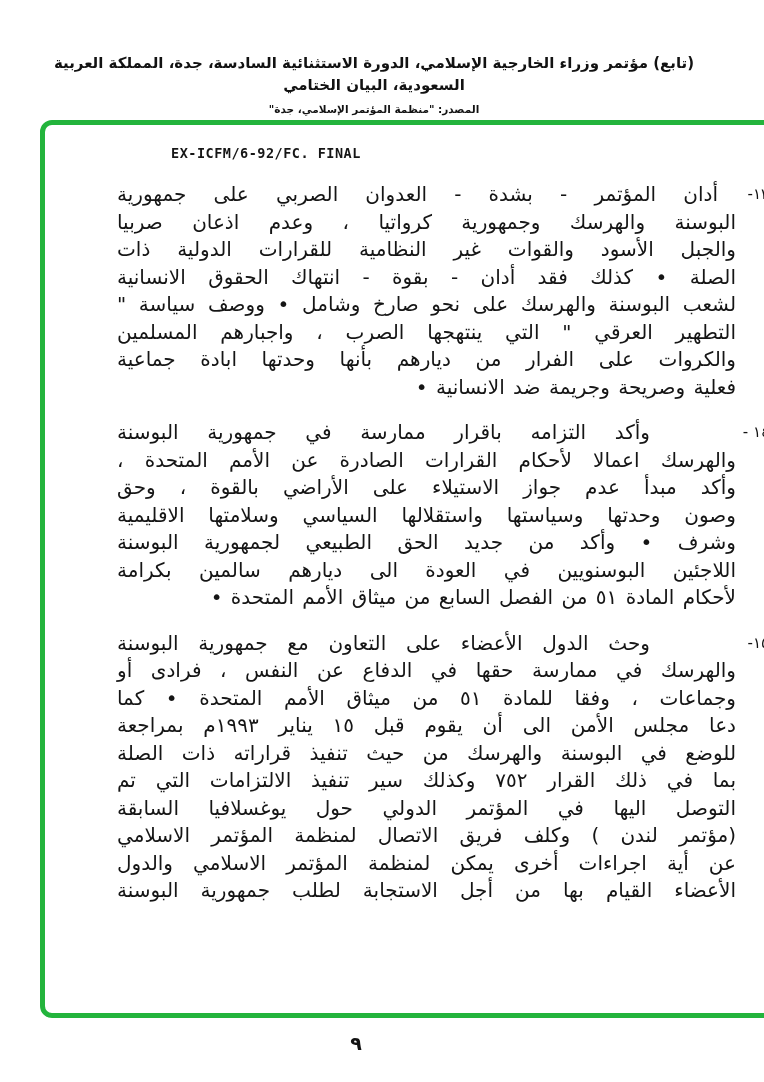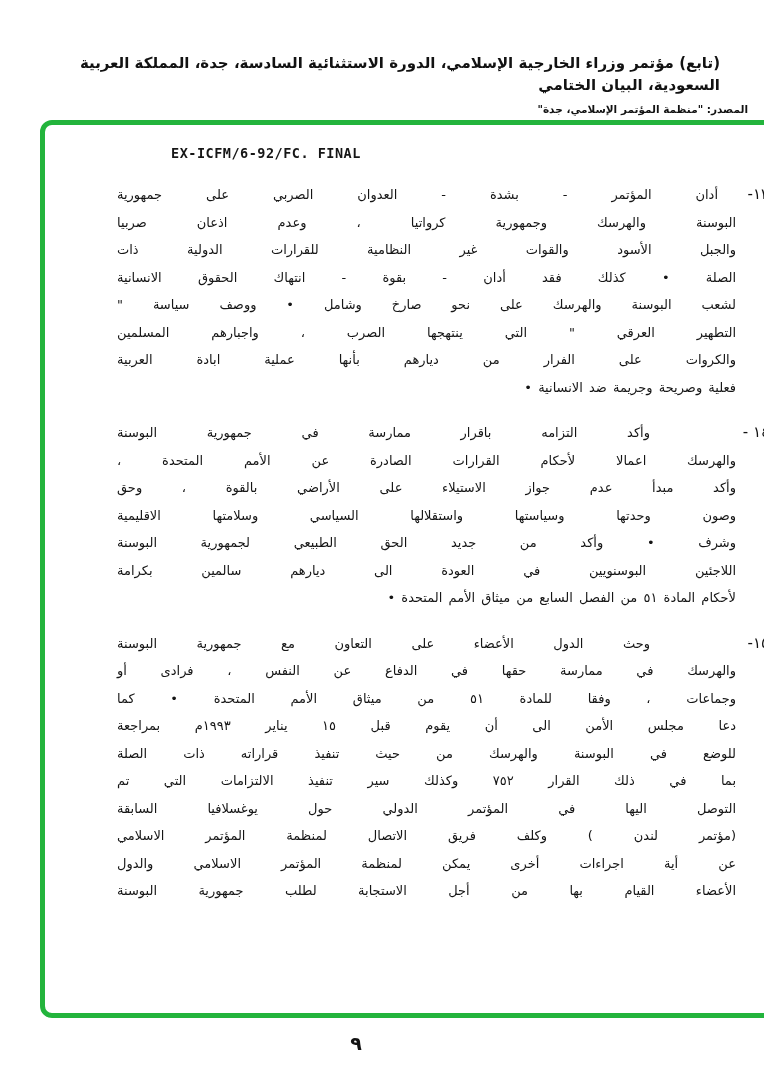--- a/index.html
+++ b/index.html
@@ -9,21 +9,21 @@
     position: relative;
     overflow: hidden;
     font-family: "DejaVu Sans", sans-serif;
     color: #121212;
   }
 
   
   .hdr {
     position: absolute;
     top: 52px; left: 0; right: 16px;
-    text-align: right;
+    text-align: center;
     direction: rtl;
   }
   .hdr-title {
     font-size: 15px;
     font-weight: 700;
     line-height: 22px;
     padding: 0 28px;
     letter-spacing: 0;
   }
   .hdr-source {
@@ -64,21 +64,21 @@
   .para-num {
     position: absolute;
     right: 0; top: 0;
     font-size: 15px;
     line-height: 27.5px;
     white-space: nowrap;
     text-align: right;
   }
   .p-line {
     direction: rtl;
-    font-size: 13px;
+    font-size: 20px;
     line-height: 27.5px;
     text-align: justify;
     text-align-last: justify;
     word-spacing: 2px;
     color: #151515;
   }
   .p-line.last {
     text-align-last: right;
   }
   .p-line.indent-sm { padding-right: 18px; }
@@ -109,21 +109,21 @@
 
   <div class="para">
     <div class="para-num">١٣-</div>
     <div>
       <div class="p-line indent-sm">أدان المؤتمر - بشدة - العدوان الصربي على جمهورية</div>
       <div class="p-line">البوسنة والهرسك وجمهورية كرواتيا ، وعدم اذعان صربيا</div>
       <div class="p-line">والجبل الأسود والقوات غير النظامية للقرارات الدولية ذات</div>
       <div class="p-line">الصلة • كذلك فقد أدان - بقوة - انتهاك الحقوق الانسانية</div>
       <div class="p-line">لشعب البوسنة والهرسك على نحو صارخ وشامل • ووصف سياسة "</div>
       <div class="p-line">التطهير العرقي " التي ينتهجها الصرب ، واجبارهم المسلمين</div>
-      <div class="p-line">والكروات على الفرار من ديارهم بأنها عملية ابادة العربية</div>
+      <div class="p-line">والكروات على الفرار من ديارهم بأنها وحدتها ابادة جماعية</div>
       <div class="p-line last">فعلية وصريحة وجريمة ضد الانسانية •</div>
     </div>
   </div>
 
   <div class="para">
     <div class="para-num">١٤ -</div>
     <div>
       <div class="p-line indent-lg">وأكد التزامه باقرار ممارسة في جمهورية البوسنة</div>
       <div class="p-line">والهرسك اعمالا لأحكام القرارات الصادرة عن الأمم المتحدة ،</div>
       <div class="p-line">وأكد مبدأ عدم جواز الاستيلاء على الأراضي بالقوة ، وحق</div>

